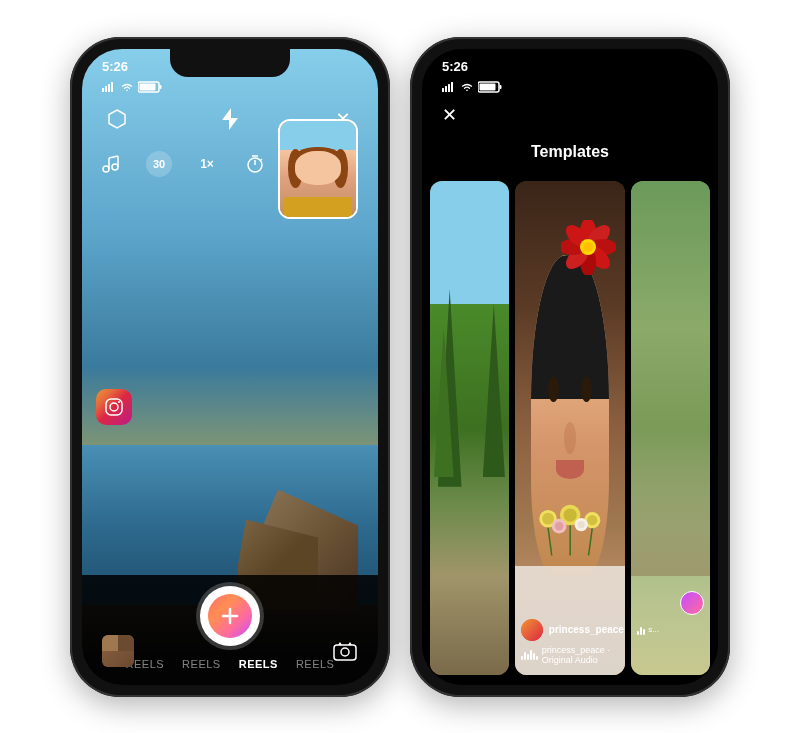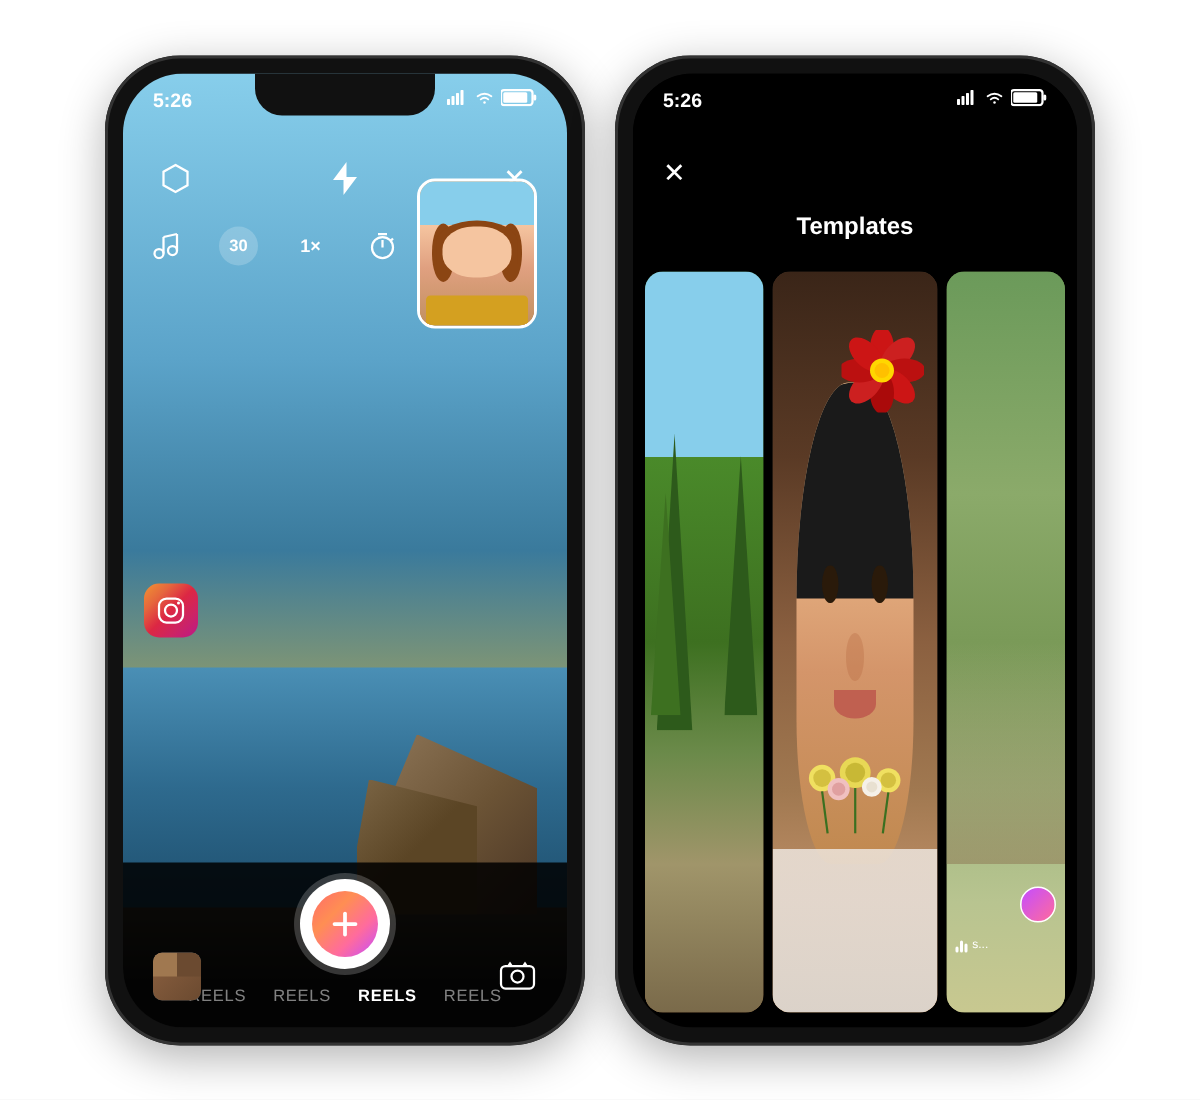--- a/index.html
+++ b/index.html
@@ -62,20 +62,21 @@
       position: absolute;
       top: 0;
       left: 0;
       right: 0;
       height: 44px;
       display: flex;
       align-items: flex-start;
       padding: 10px 20px 0;
       justify-content: space-between;
       z-index: 11;
+      flex-direction: column;
     }
 
     .status-time {
       font-size: 13px;
       font-weight: 600;
       color: white;
     }
 
     .status-icons {
       display: flex;
@@ -736,20 +737,39 @@
                   <circle cx="75" cy="38" r="5" fill="#E8E0D0"></circle>
 
                   <line x1="30" y1="42" x2="35" y2="80" stroke="#3A7020" stroke-width="2"></line>
                   <line x1="60" y1="39" x2="60" y2="80" stroke="#3A7020" stroke-width="2"></line>
                   <line x1="90" y1="43" x2="85" y2="80" stroke="#3A7020" stroke-width="2"></line>
                 </svg>
               </div>
 
               <div style="position:absolute;bottom:0;left:0;right:0;height:22%;background:linear-gradient(180deg,rgba(240,235,230,0.8),rgba(220,215,210,0.9));"></div>
 
+              <div class="reel-info">
+                <div class="avatar-row">
+                  <div class="avatar-circle">
+                    <div style="width:100%;height:100%;background:linear-gradient(135deg,#F09433,#DC2743);border-radius:50%;"></div>
+                  </div>
+                  <span class="username-text">princess_peace</span>
+                </div>
+                <div class="audio-row">
+                  <div class="audio-bars">
+                    <div class="audio-bar" style="height:4px;"></div>
+                    <div class="audio-bar" style="height:8px;"></div>
+                    <div class="audio-bar" style="height:6px;"></div>
+                    <div class="audio-bar" style="height:10px;"></div>
+                    <div class="audio-bar" style="height:7px;"></div>
+                    <div class="audio-bar" style="height:4px;"></div>
+                  </div>
+                  <span class="audio-text">princess_peace · Original Audio</span>
+                </div>
+              </div>
             </div>
           </div>
 
           <div class="reel-item">
             <div class="reel-bg-right">
               <div style="position:absolute;top:0;left:0;right:0;bottom:0;background:linear-gradient(180deg,#6B9A5A 0%,#8BAA6A 30%,#7A9A58 50%,#A0B880 70%,#B8C490 85%,#C8C890 100%);"></div>
 
               <div style="position:absolute;bottom:20%;left:0;right:0;height:30%;background:linear-gradient(180deg,transparent,rgba(139,115,80,0.5));"></div>
 
               <div style="position:absolute;bottom:60px;right:6px;width:24px;height:24px;background:linear-gradient(135deg,#C44DFF,#FF6B9D);border-radius:50%;border:1.5px solid white;"></div>

